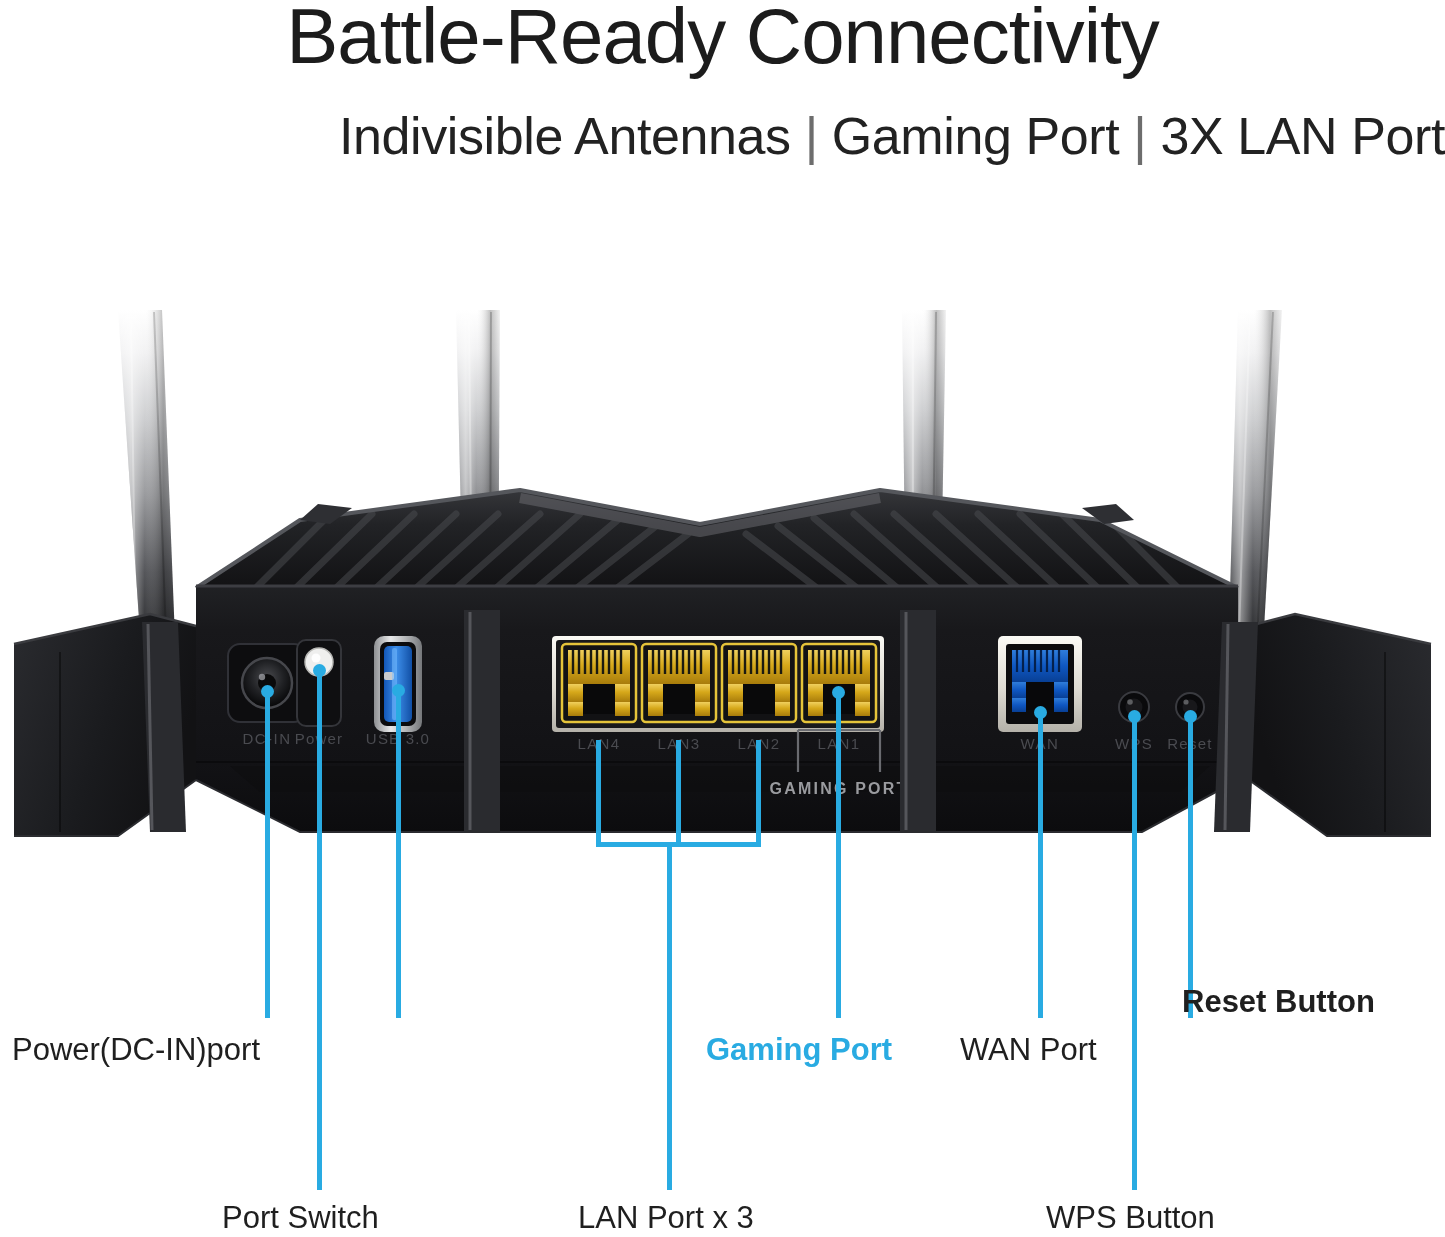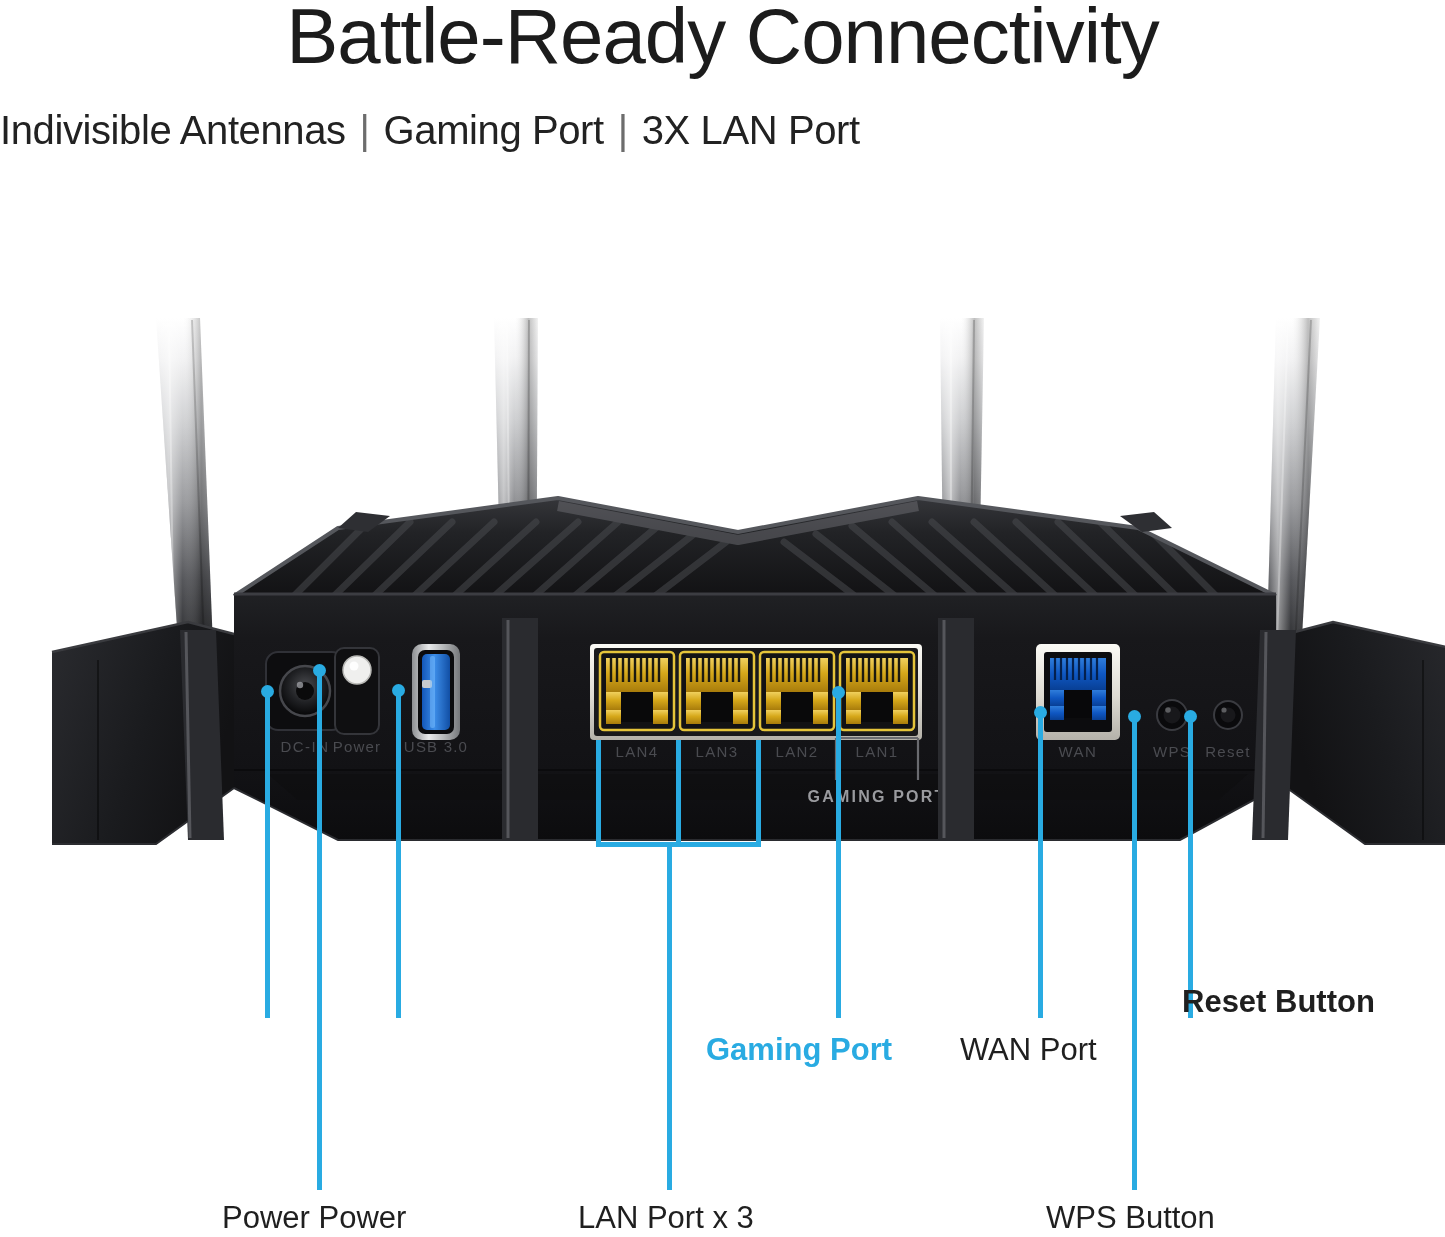--- a/index.html
+++ b/index.html
@@ -19,22 +19,22 @@
   
   .title {
     position: absolute; left: 0; top: -4px; width: 1445px;
     text-align: center;
     font-size: 78px; font-weight: 300; letter-spacing: -1.0px;
     color: #1c1c1c; line-height: 1.05;
     white-space: nowrap;
   }
   .subtitle {
     position: absolute; left: 0; top: 108px; width: 1445px;
-    text-align: left;
-    font-size: 40px; font-weight: 300; letter-spacing: -0.4px;
+    text-align: right;
+    font-size: 52px; font-weight: 300; letter-spacing: -0.4px;
     color: #222; line-height: 1.1;
     white-space: nowrap;
   }
   .subtitle .sep { color:#6d6d6d; font-weight: 200; padding: 0 14px; }
 
   
   .callout {
     position: absolute;
     font-size: 31px; font-weight: 300; color: #1f1f1f;
     white-space: nowrap; line-height: 1;
@@ -46,21 +46,21 @@
     position: absolute; background: #29abe2;
   }
   .lead-v { width: 5px; }
   .lead-h { height: 5px; }
   .dot {
     position: absolute; width: 13px; height: 13px; border-radius: 50%;
     background: #29abe2;
   }
 
   
-  #router { position: absolute; left: 0; top: 300px; width: 1445px; height: 600px; padding-left: 38px; }
+  #router { position: absolute; left: 0; top: 292px; width: 1445px; height: 600px; }
 </style>
 </head>
 <body>
 
 <div id="stage">
 
   <div class="title">Battle-Ready Connectivity</div>
 
   <div class="subtitle">
     <span>Indivisible Antennas</span><span class="sep">|</span><span>Gaming Port</span><span class="sep">|</span><span>3X LAN Port</span>
@@ -421,27 +421,28 @@
 
   <div class="dot" style="left:1034px; top:706px;"></div>
   <div class="lead lead-v" style="left:1038px; top:712px; height:306px;"></div>
 
   <div class="dot" style="left:1128px; top:710px;"></div>
   <div class="lead lead-v" style="left:1132px; top:716px; height:474px;"></div>
 
   <div class="dot" style="left:1184px; top:710px;"></div>
   <div class="lead lead-v" style="left:1188px; top:716px; height:302px;"></div>
 
+  <div class="callout" style="left:12px; top:1034px;">Power(DC-IN)port</div>
 
 
   <div class="callout accent" style="left:706px; top:1034px;">Gaming Port</div>
 
   <div class="callout" style="left:948px; top:1034px;margin-left:12px;">WAN Port</div>
 
   <div class="callout" style="left:1182px; top:986px;font-weight:bold;">Reset Button</div>
 
-  <div class="callout" style="left:222px; top:1202px;">Power Power</div>
+  <div class="callout" style="left:222px; top:1202px;">Port Switch</div>
 
   <div class="callout" style="left:578px; top:1202px;">LAN Port x 3</div>
 
   <div class="callout" style="left:1046px; top:1202px;">WPS Button</div>
 
 </div>
 
 </body></html>

